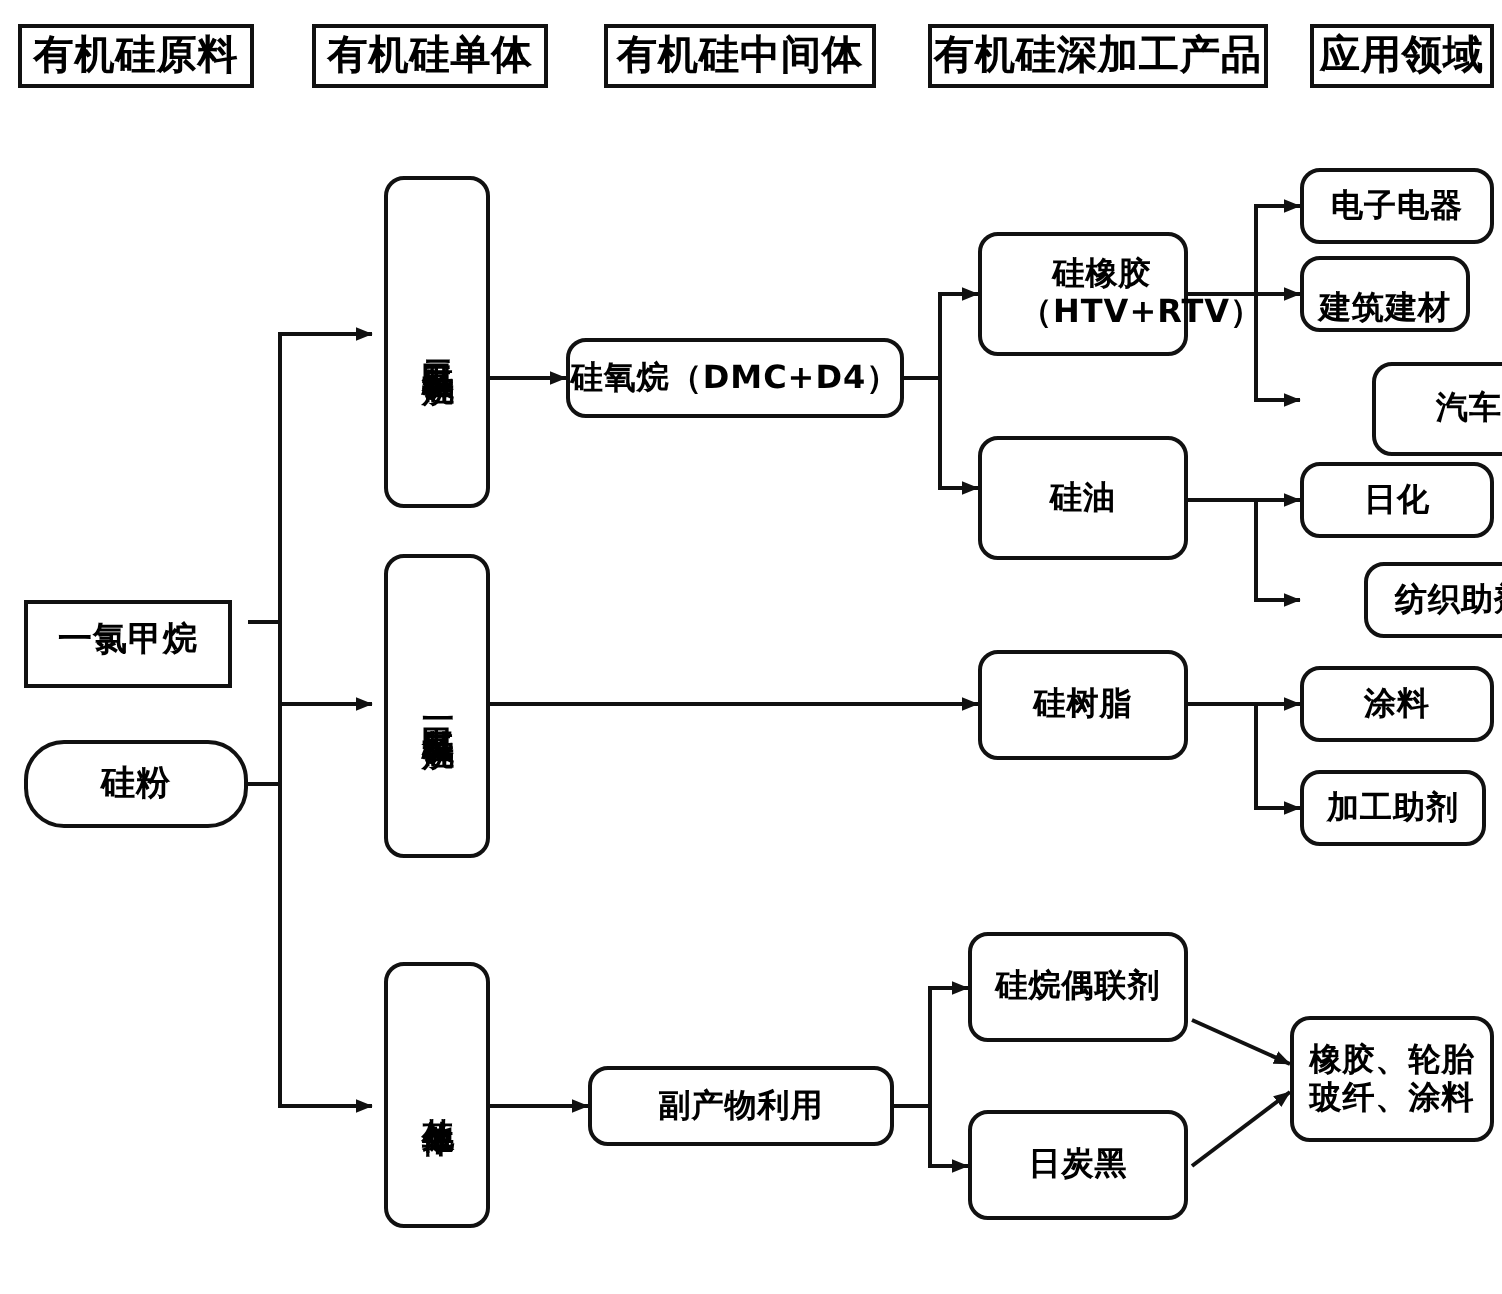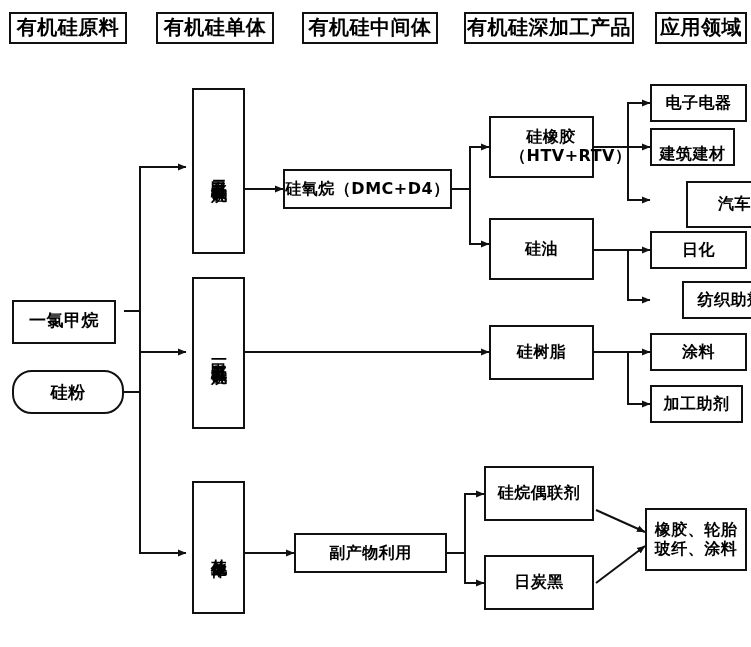--- a/index.html
+++ b/index.html
@@ -48,21 +48,21 @@
   }
   .vtext span {
     writing-mode: vertical-rl;
     text-orientation: upright;
     white-space: nowrap;
     letter-spacing: 1px;
     width: auto;
     margin: 0 auto;
   }
   .f17 { font-size: 17px; font-weight: 700; }
-  .f16 { font-size: 16px; font-weight: 700; }
+  .f16 { font-size: 16px; font-weight: 700; border-radius: 10px; }
 </style>
 </head>
 <body>
 
 <div id="canvas">
 
   <svg class="wires" viewBox="0 0 751 647">
     <defs>
       <marker id="ah" markerWidth="9" markerHeight="9" refX="8" refY="4" orient="auto" markerUnits="userSpaceOnUse">
         <path d="M0,0.6 L8.4,4 L0,7.4 z" fill="#111111"></path>

